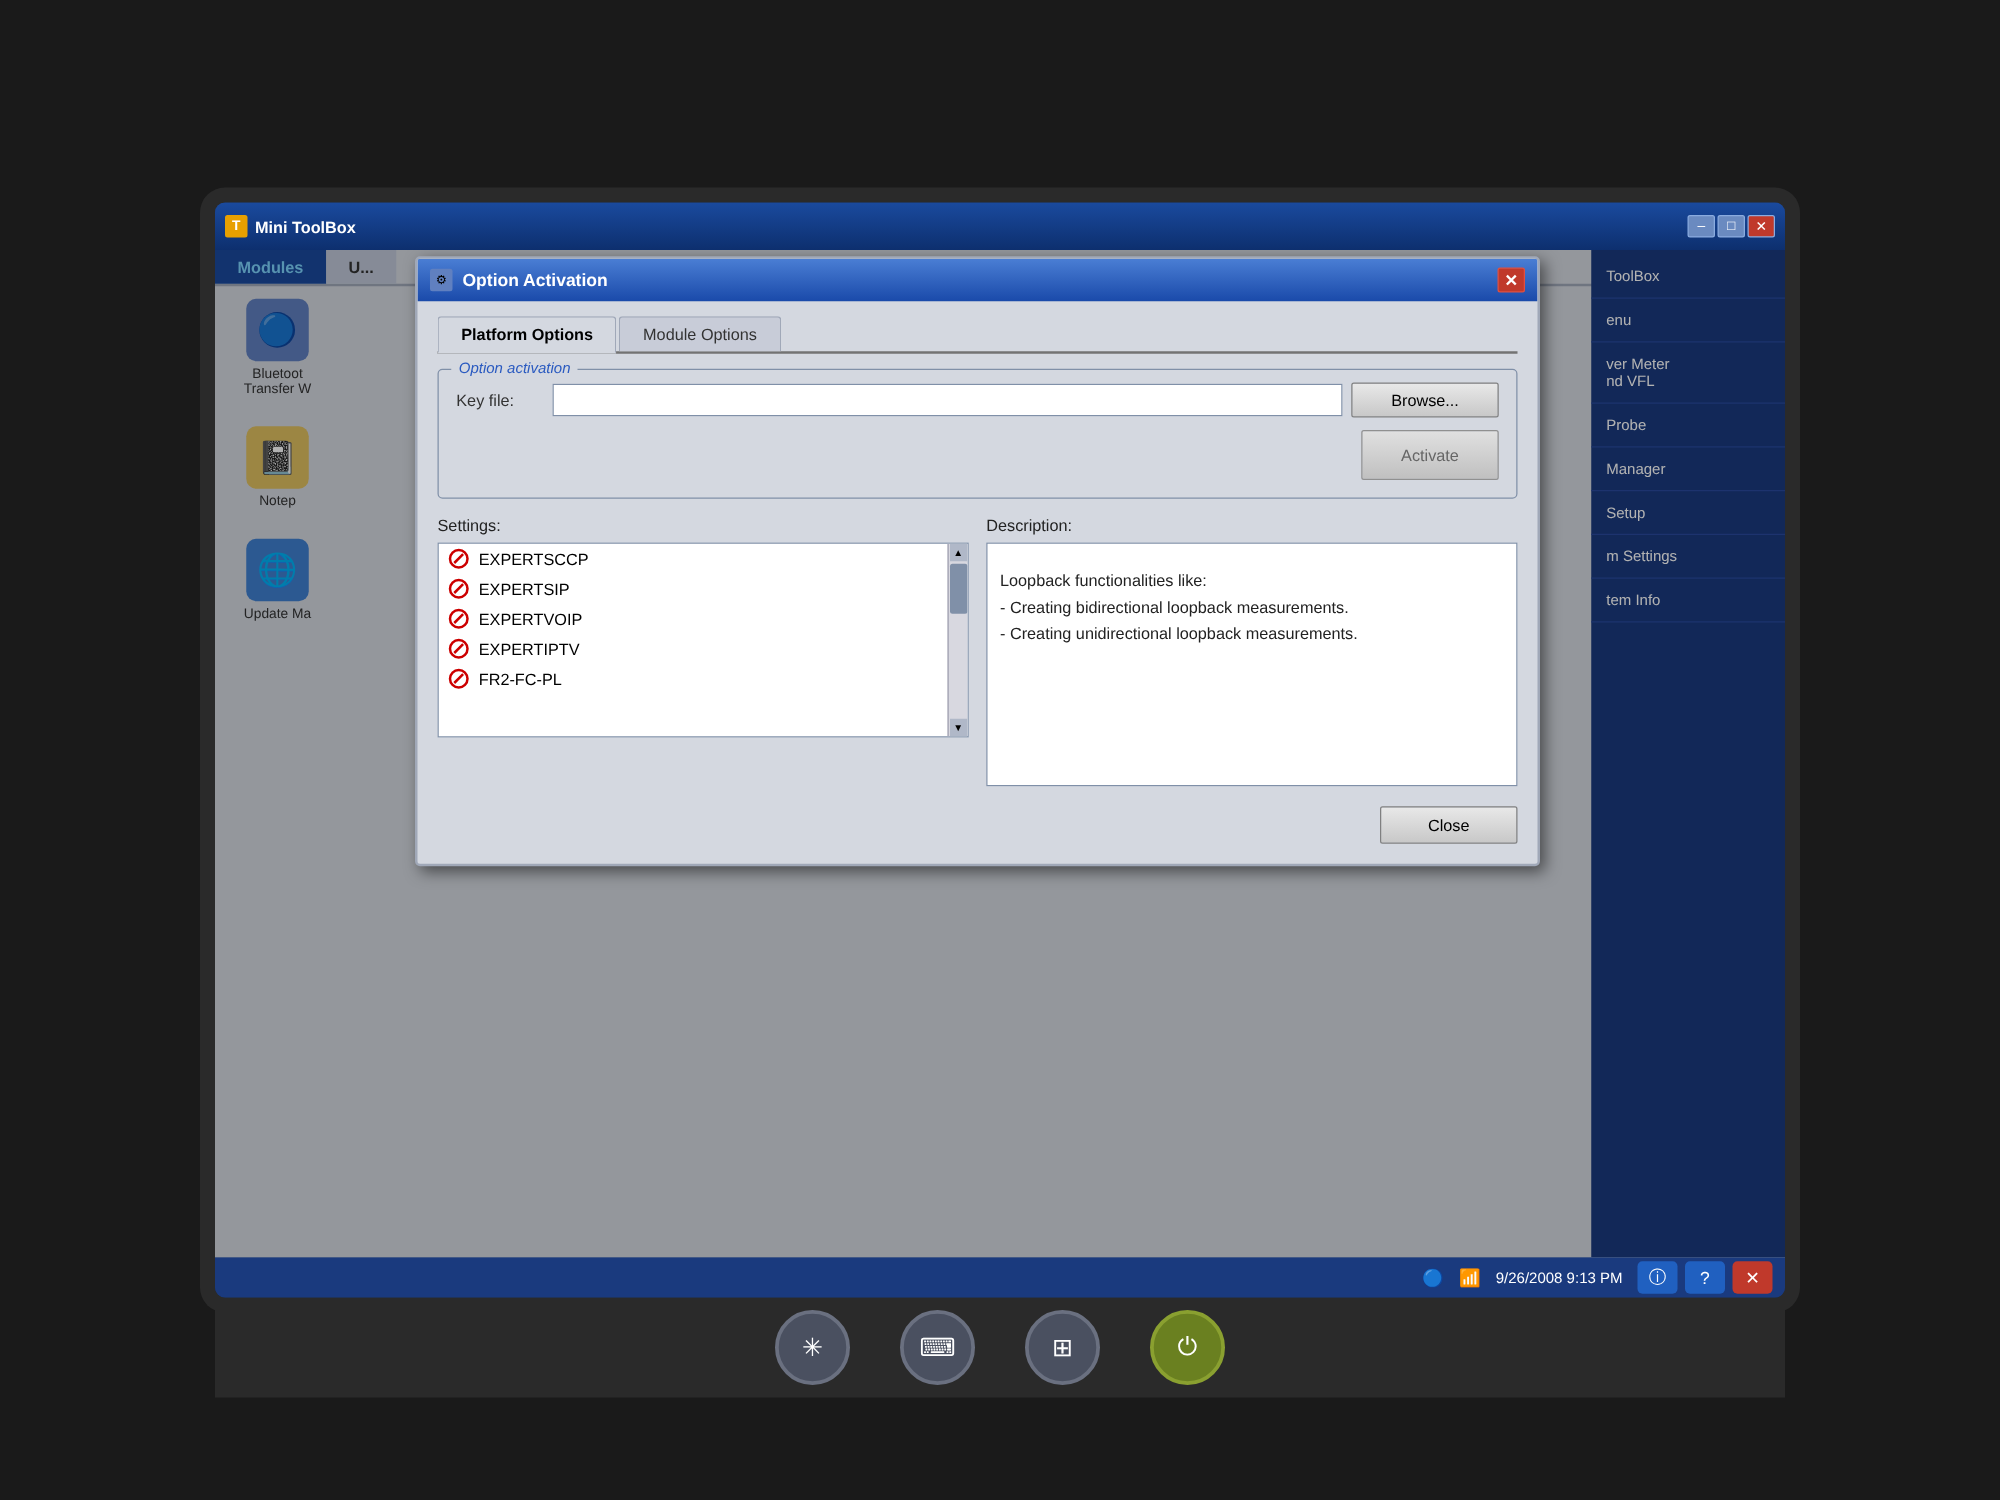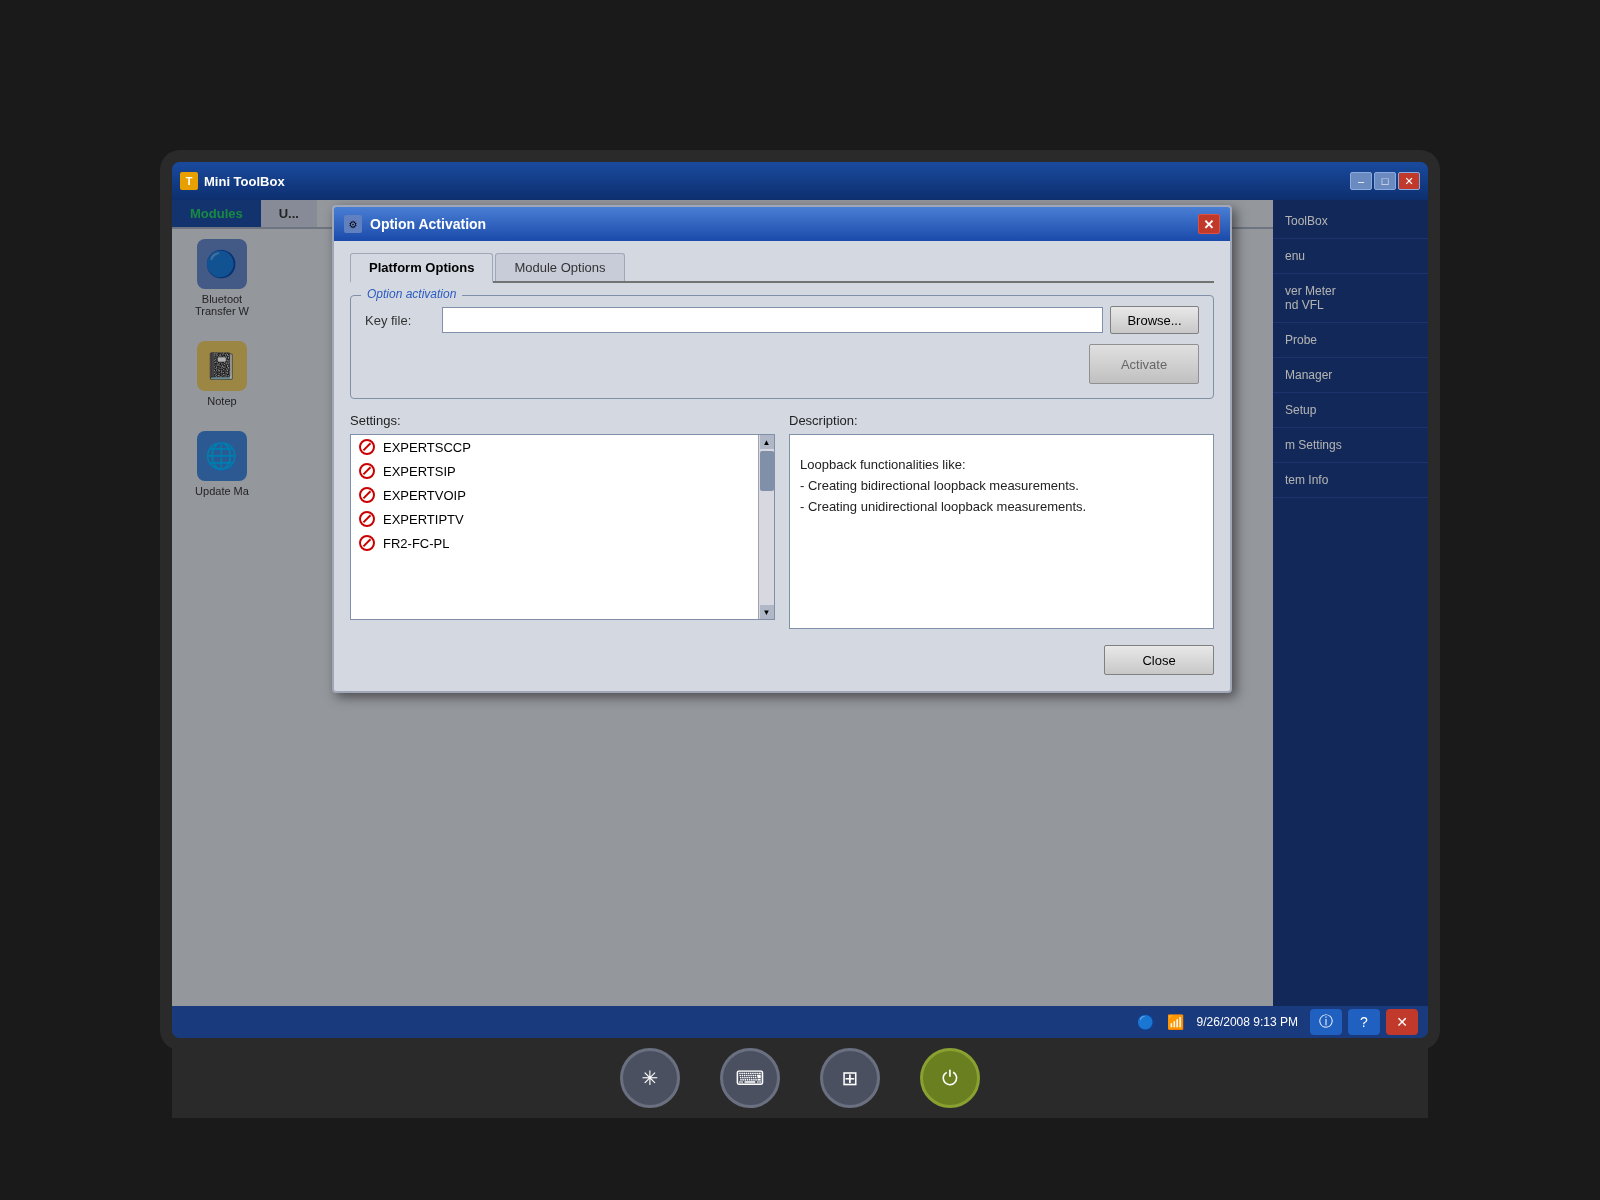--- a/index.html
+++ b/index.html
@@ -114,21 +114,21 @@
 
     .bg-tab {
       padding: 6px 18px;
       font-size: 13px;
       font-weight: bold;
       cursor: pointer;
     }
 
     .bg-tab.active {
       background: #1a4a9e;
-      color: #22c55e;
+      color: #7dd3fc;
     }
 
     .bg-tab.inactive {
       background: #c0c8d8;
       color: #333;
     }
 
     .bg-content {
       padding: 10px;
       display: flex;
@@ -297,21 +297,21 @@
     .key-file-input {
       flex: 1;
       height: 26px;
       border: 1px solid #8090a8;
       background: white;
       font-size: 12px;
       padding: 2px 6px;
     }
 
     .browse-btn {
-      width: 89px;
+      width: 118px;
       height: 28px;
       background: linear-gradient(180deg, #e8e8e8 0%, #c8c8c8 100%);
       border: 1px solid #808080;
       font-size: 13px;
       cursor: pointer;
       border-radius: 2px;
     }
 
     .activate-btn {
       width: 110px;
@@ -342,21 +342,21 @@
 
     .section-label {
       font-size: 13px;
       color: #222;
       margin-bottom: 6px;
     }
 
     .options-list {
       border: 1px solid #8090a8;
       background: white;
-      height: 186px;
+      height: 156px;
       overflow-y: auto;
       position: relative;
     }
 
     .option-item {
       display: flex;
       align-items: center;
       gap: 8px;
       padding: 4px 8px;
       font-size: 13px;

